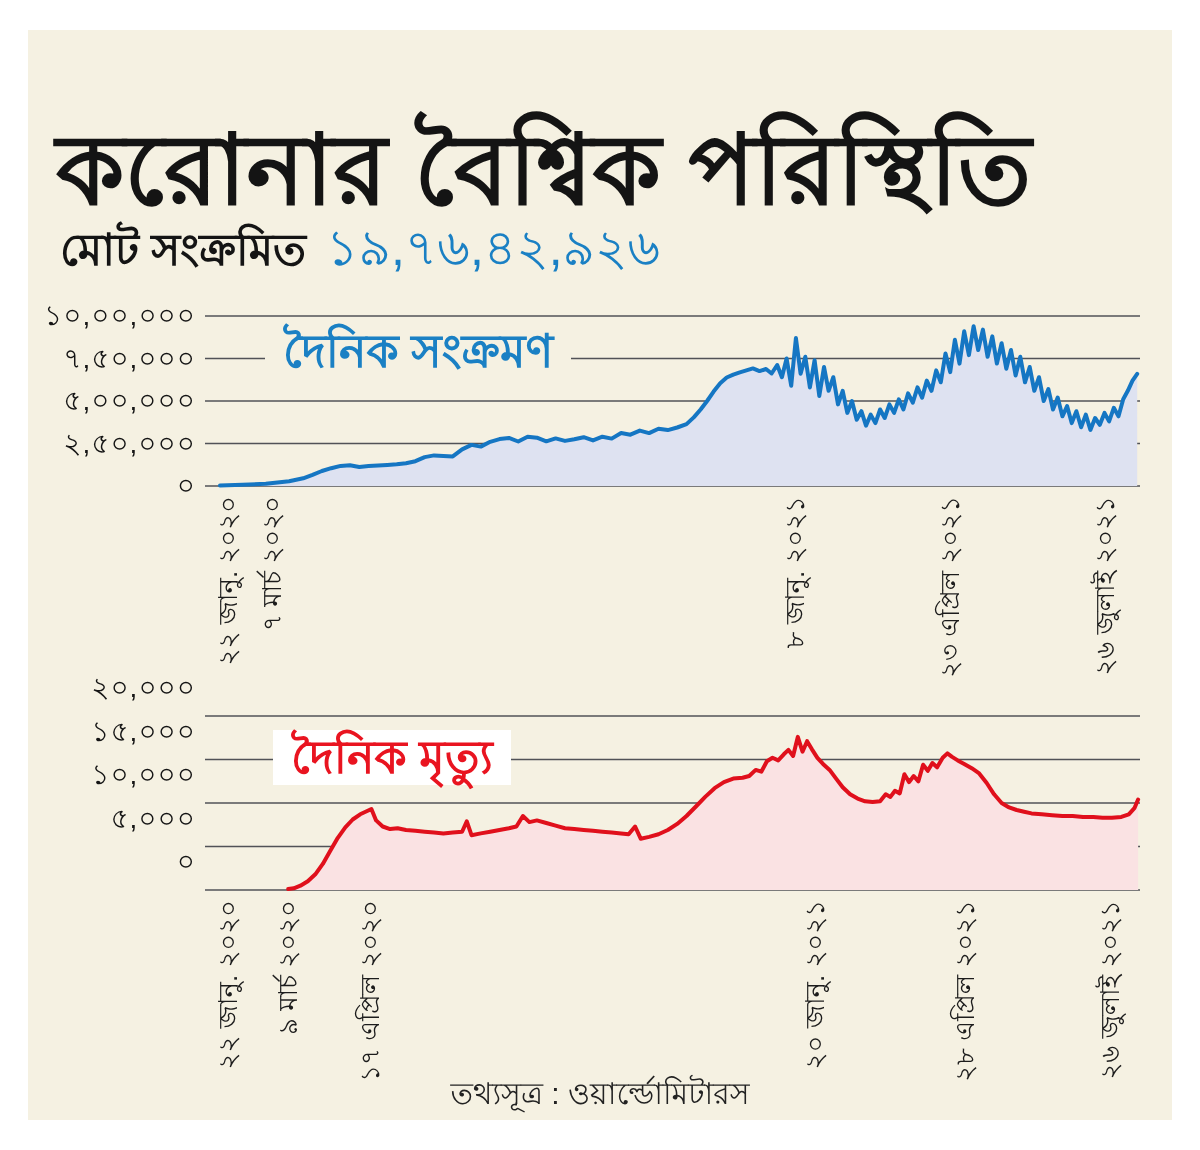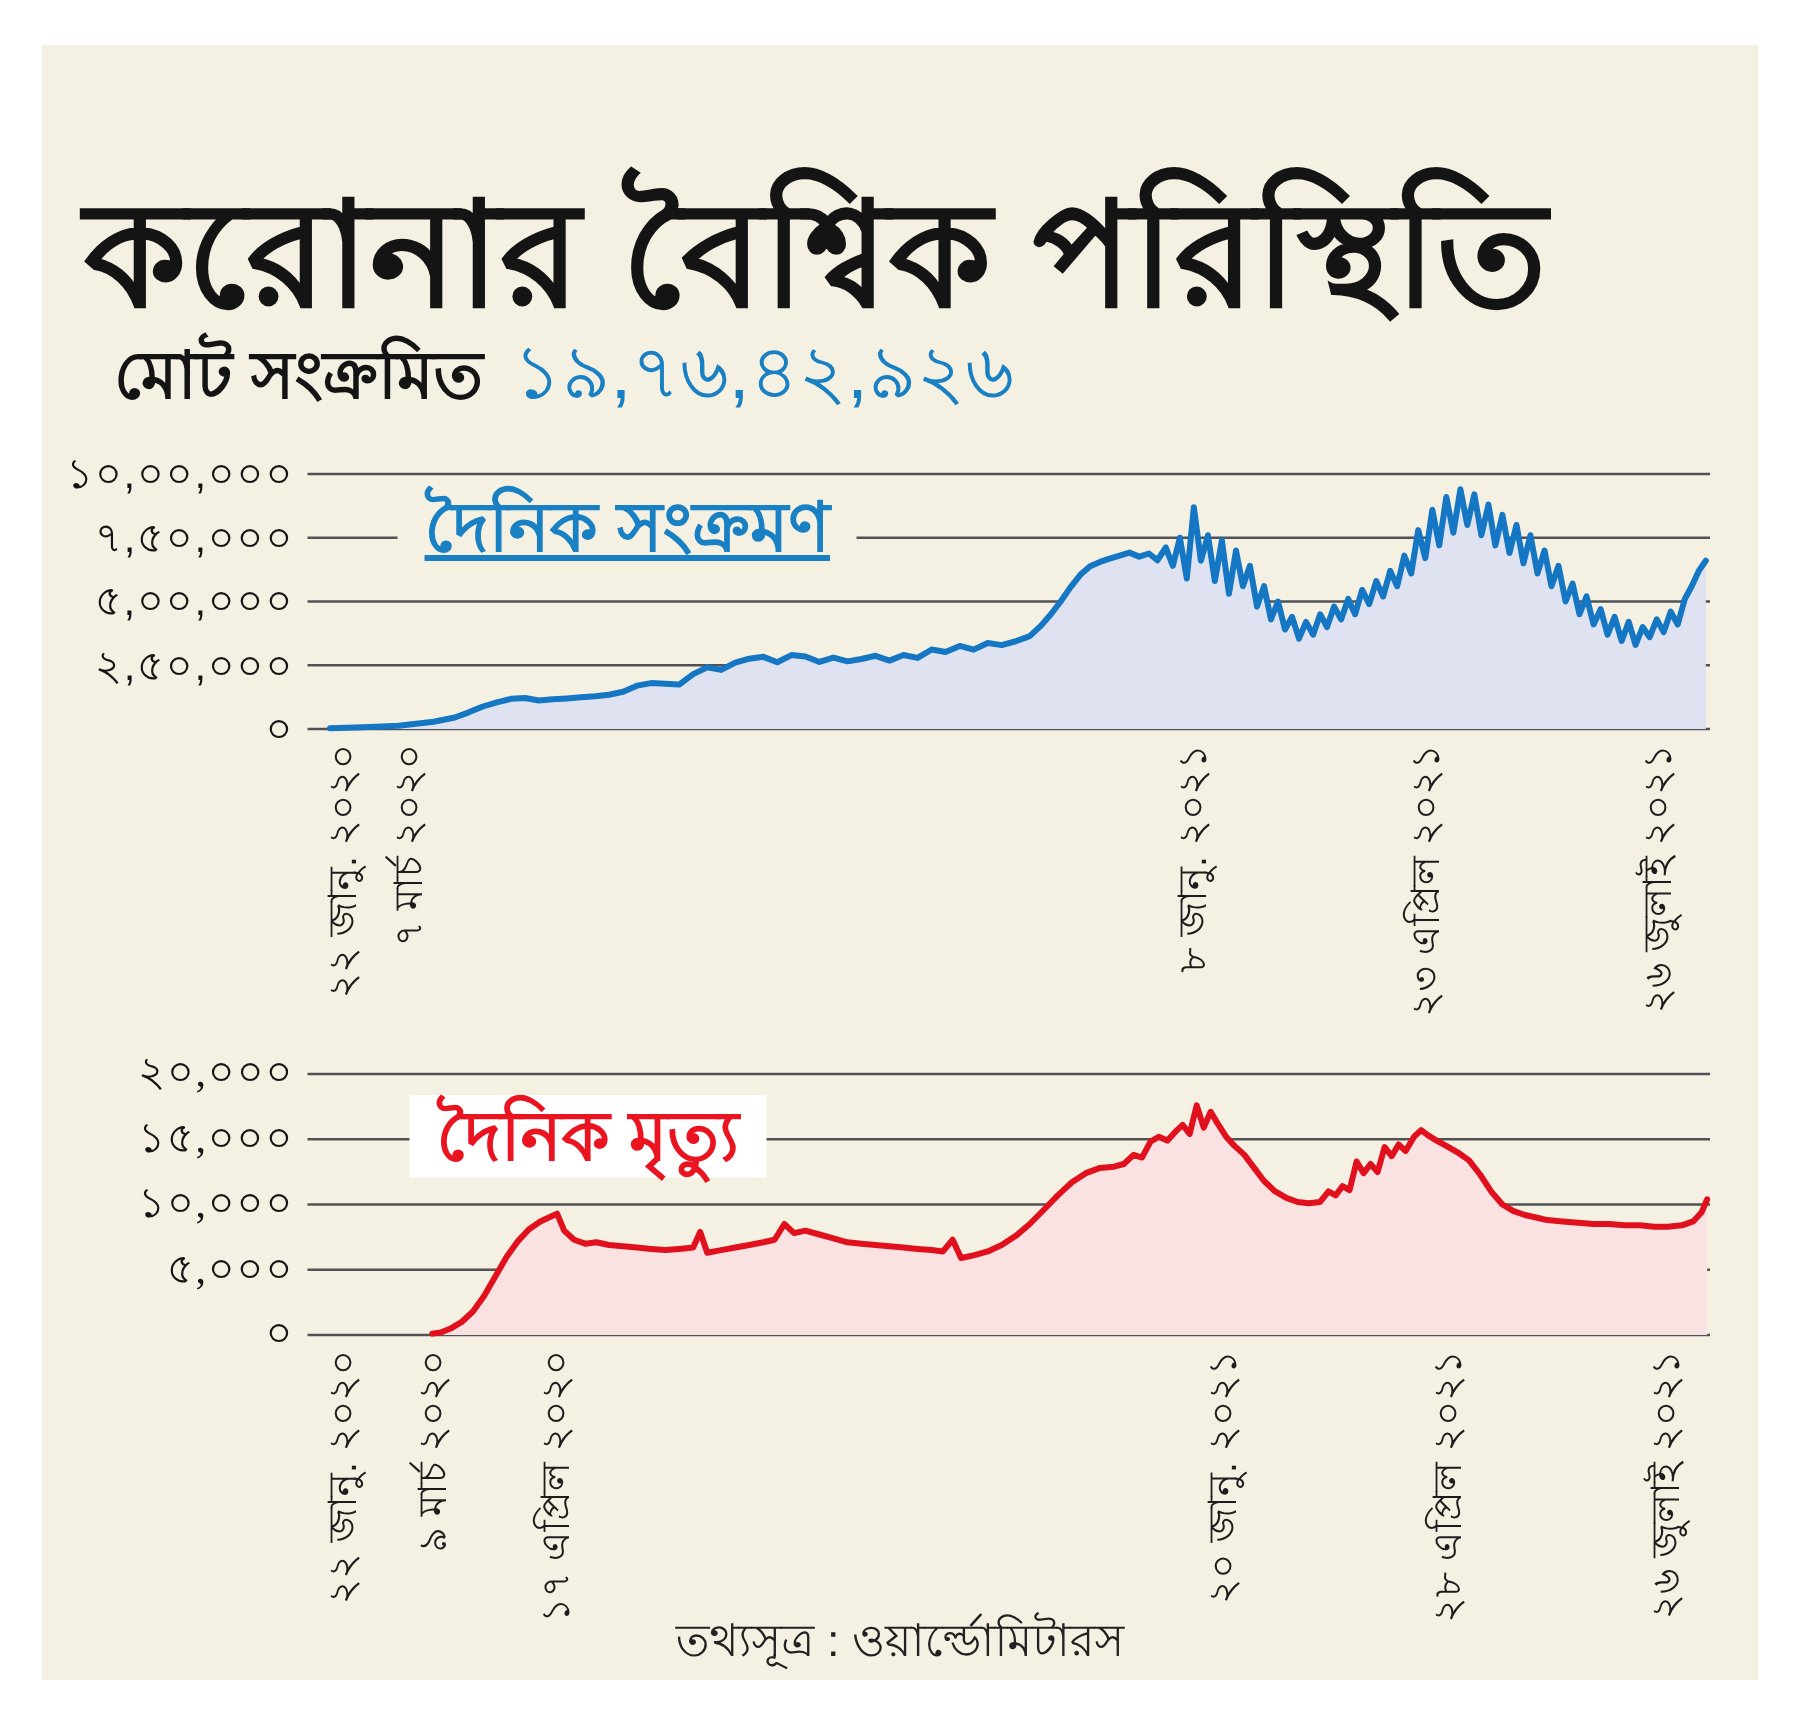--- a/index.html
+++ b/index.html
@@ -1,35 +1,35 @@
 <!DOCTYPE html>
 <html><head>
 <meta charset="utf-8">
 <style>
   html,body{margin:0;padding:0;background:#ffffff;}
   .canvas{position:relative;width:1200px;height:1150px;background:#ffffff;overflow:hidden;
           font-family:"Liberation Sans","DejaVu Sans",sans-serif;border-radius:13px;}
   .panel{position:absolute;left:28px;top:30px;width:1144px;height:1090px;}
   .title{position:absolute;left:28px;top:18px;width:1090px;font-size:98px;line-height:1.15;
          font-weight:bold;color:#141414;white-space:nowrap;}
-  .stats{position:absolute;left:48px;top:180px;display:flex;align-items:baseline;white-space:nowrap;}
+  .stats{position:absolute;left:32px;top:180px;display:flex;align-items:baseline;white-space:nowrap;}
   .stat-label{font-size:44px;font-weight:bold;color:#141414;}
   .stat-value{font-size:50px;font-weight:normal;margin-left:20px;}
   .stat-gap{width:56px;}
   .plot{position:absolute;left:177px;width:935px;}
   .plot svg{position:absolute;left:0;top:0;}
   .plot-top{top:286px;height:170px;}
   .plot-bottom{top:686px;height:174px;}
   .chart-label{position:absolute;z-index:2;font-weight:bold;font-size:46px;line-height:1.1;
                padding:2px 18px;white-space:nowrap;}
   .chart-label-top{left:60px;top:8px;}
   .chart-label-bottom{left:68px;top:14px;}
   .ylabels{position:absolute;left:6px;width:162px;}
   .ylabels-top{top:286px;height:170px;}
-  .ylabels-bottom{top:686px;height:174px;font-family:Liberation Serif, serif;}
+  .ylabels-bottom{top:658px;height:174px;}
   .ytick{position:absolute;right:0;width:162px;text-align:right;font-size:28px;color:#141414;
          line-height:30px;letter-spacing:1px;}
   .xlabels{position:absolute;left:177px;width:935px;height:198px;}
   .xlabels-top{top:466px;}
   .xlabels-bottom{top:870px;}
   .xtick{position:absolute;width:198px;height:28px;line-height:28px;font-size:26px;color:#1c1c1c;
          text-align:right;transform:rotate(-90deg);transform-origin:0 0;white-space:nowrap;}
   .source{position:absolute;left:0;top:1028px;width:1144px;text-align:center;
           font-size:30px;color:#222222;margin-top:12px;}
 </style>
@@ -57,21 +57,21 @@
     <div class="plot plot-top">
         <svg viewBox="0 0 935 170" width="935" height="170" overflow="visible">
           <line x1="0" x2="935" y1="0" y2="0" stroke="#515257" stroke-width="1.6"></line>
           <line x1="0" x2="935" y1="42.5" y2="42.5" stroke="#515257" stroke-width="1.6"></line>
           <line x1="0" x2="935" y1="85" y2="85" stroke="#515257" stroke-width="1.6"></line>
           <line x1="0" x2="935" y1="127.5" y2="127.5" stroke="#515257" stroke-width="1.6"></line>
           <line x1="0" x2="935" y1="170" y2="170" stroke="#515257" stroke-width="1.6"></line>
           <path d="M15.0,170 L15.0,169.5 L37.4,168.8 L60.8,167.8 L84.1,165.2 L98.2,162.3 L107.5,158.9 L116.9,155.0 L126.2,152.2 L135.6,149.9 L144.9,149.3 L154.3,151.0 L163.6,150.1 L173.0,149.6 L182.3,148.9 L191.7,148.2 L201.0,147.2 L210.4,145.2 L219.7,141.1 L229.1,139.4 L238.4,139.9 L247.8,140.4 L257.1,133.4 L266.5,128.9 L275.8,130.6 L285.2,125.8 L294.5,123.1 L303.9,121.9 L313.2,125.5 L322.6,120.7 L331.9,121.7 L341.3,125.3 L350.6,122.4 L360.0,124.9 L369.3,123.3 L378.7,121.2 L388.0,124.4 L397.4,120.7 L406.7,122.6 L416.1,117.0 L425.4,118.7 L434.8,114.6 L444.1,117.1 L453.5,112.7 L462.8,114.1 L472.2,111.5 L481.5,108.1 L489.0,101.1 L495.6,93.5 L502.1,85.0 L508.6,75.6 L515.2,67.2 L521.7,61.5 L528.3,58.6 L534.8,56.4 L541.4,54.4 L547.9,52.4 L554.5,55.1 L561.0,53.0 L566.6,57.5 L572.2,49.0 L576.9,61.2 L581.6,42.5 L586.2,69.7 L590.9,22.1 L595.6,57.8 L600.3,40.8 L604.9,71.4 L609.6,44.2 L614.3,79.9 L619.0,51.0 L623.6,74.8 L628.3,61.2 L633.0,88.4 L637.7,74.8 L642.3,96.9 L647.0,85.0 L651.7,103.7 L656.4,95.2 L661.0,109.7 L665.7,98.6 L670.4,107.1 L675.1,93.5 L679.7,102.0 L684.4,88.4 L689.1,96.9 L693.8,83.3 L698.4,93.5 L703.1,77.3 L707.8,86.7 L712.5,71.4 L717.1,81.6 L721.8,64.6 L726.5,74.8 L731.2,54.4 L735.8,66.3 L740.5,37.4 L745.2,56.1 L749.9,23.8 L754.5,47.6 L759.2,15.3 L763.9,39.1 L768.6,10.2 L773.2,34.0 L777.9,13.6 L782.6,40.8 L787.3,20.4 L791.9,47.6 L796.6,27.2 L801.3,52.7 L806.0,34.0 L810.6,59.5 L815.3,40.8 L820.0,66.3 L824.7,51.0 L829.3,74.8 L834.0,61.2 L838.7,85.0 L843.4,73.1 L848.0,93.5 L852.7,81.6 L857.4,100.3 L862.1,90.1 L866.7,107.1 L871.4,95.2 L876.1,111.3 L880.8,98.6 L885.4,113.9 L890.1,102.0 L894.8,108.8 L899.5,96.9 L904.1,105.4 L908.8,91.8 L913.5,100.3 L918.2,83.3 L922.8,74.8 L927.5,64.6 L932.2,57.8 L932.2,170 Z" fill="#dee2f1" stroke="none"></path>
           <path d="M15.0,169.5 L37.4,168.8 L60.8,167.8 L84.1,165.2 L98.2,162.3 L107.5,158.9 L116.9,155.0 L126.2,152.2 L135.6,149.9 L144.9,149.3 L154.3,151.0 L163.6,150.1 L173.0,149.6 L182.3,148.9 L191.7,148.2 L201.0,147.2 L210.4,145.2 L219.7,141.1 L229.1,139.4 L238.4,139.9 L247.8,140.4 L257.1,133.4 L266.5,128.9 L275.8,130.6 L285.2,125.8 L294.5,123.1 L303.9,121.9 L313.2,125.5 L322.6,120.7 L331.9,121.7 L341.3,125.3 L350.6,122.4 L360.0,124.9 L369.3,123.3 L378.7,121.2 L388.0,124.4 L397.4,120.7 L406.7,122.6 L416.1,117.0 L425.4,118.7 L434.8,114.6 L444.1,117.1 L453.5,112.7 L462.8,114.1 L472.2,111.5 L481.5,108.1 L489.0,101.1 L495.6,93.5 L502.1,85.0 L508.6,75.6 L515.2,67.2 L521.7,61.5 L528.3,58.6 L534.8,56.4 L541.4,54.4 L547.9,52.4 L554.5,55.1 L561.0,53.0 L566.6,57.5 L572.2,49.0 L576.9,61.2 L581.6,42.5 L586.2,69.7 L590.9,22.1 L595.6,57.8 L600.3,40.8 L604.9,71.4 L609.6,44.2 L614.3,79.9 L619.0,51.0 L623.6,74.8 L628.3,61.2 L633.0,88.4 L637.7,74.8 L642.3,96.9 L647.0,85.0 L651.7,103.7 L656.4,95.2 L661.0,109.7 L665.7,98.6 L670.4,107.1 L675.1,93.5 L679.7,102.0 L684.4,88.4 L689.1,96.9 L693.8,83.3 L698.4,93.5 L703.1,77.3 L707.8,86.7 L712.5,71.4 L717.1,81.6 L721.8,64.6 L726.5,74.8 L731.2,54.4 L735.8,66.3 L740.5,37.4 L745.2,56.1 L749.9,23.8 L754.5,47.6 L759.2,15.3 L763.9,39.1 L768.6,10.2 L773.2,34.0 L777.9,13.6 L782.6,40.8 L787.3,20.4 L791.9,47.6 L796.6,27.2 L801.3,52.7 L806.0,34.0 L810.6,59.5 L815.3,40.8 L820.0,66.3 L824.7,51.0 L829.3,74.8 L834.0,61.2 L838.7,85.0 L843.4,73.1 L848.0,93.5 L852.7,81.6 L857.4,100.3 L862.1,90.1 L866.7,107.1 L871.4,95.2 L876.1,111.3 L880.8,98.6 L885.4,113.9 L890.1,102.0 L894.8,108.8 L899.5,96.9 L904.1,105.4 L908.8,91.8 L913.5,100.3 L918.2,83.3 L922.8,74.8 L927.5,64.6 L932.2,57.8" fill="none" stroke="#1576c3" stroke-width="4" stroke-linejoin="round" stroke-linecap="round"></path>
         </svg>
-      <span class="chart-label chart-label-top" style="color: rgb(26, 128, 196); background-color: rgb(245, 241, 226); text-decoration: underline;">দৈনিক সংক্রমণ</span>
+      <span class="chart-label chart-label-top" style="color: rgb(26, 128, 196); background-color: rgb(245, 241, 226);">দৈনিক সংক্রমণ</span>
     </div>
     <div class="xlabels xlabels-top">
         <div class="xtick" style="left: 9.375px; top: 198px;">২২ জানু. ২০২০</div>
         <div class="xtick" style="left: 53.32px; top: 198px;">৭ মার্চ ২০২০</div>
         <div class="xtick" style="left: 575.985px; top: 198px;">৮ জানু. ২০২১</div>
         <div class="xtick" style="left: 731.195px; top: 198px;">২৩ এপ্রিল ২০২১</div>
         <div class="xtick" style="left: 886.405px; top: 198px;">২৬ জুলাই ২০২১</div>
       </div>
 
     <div class="ylabels ylabels-bottom">

